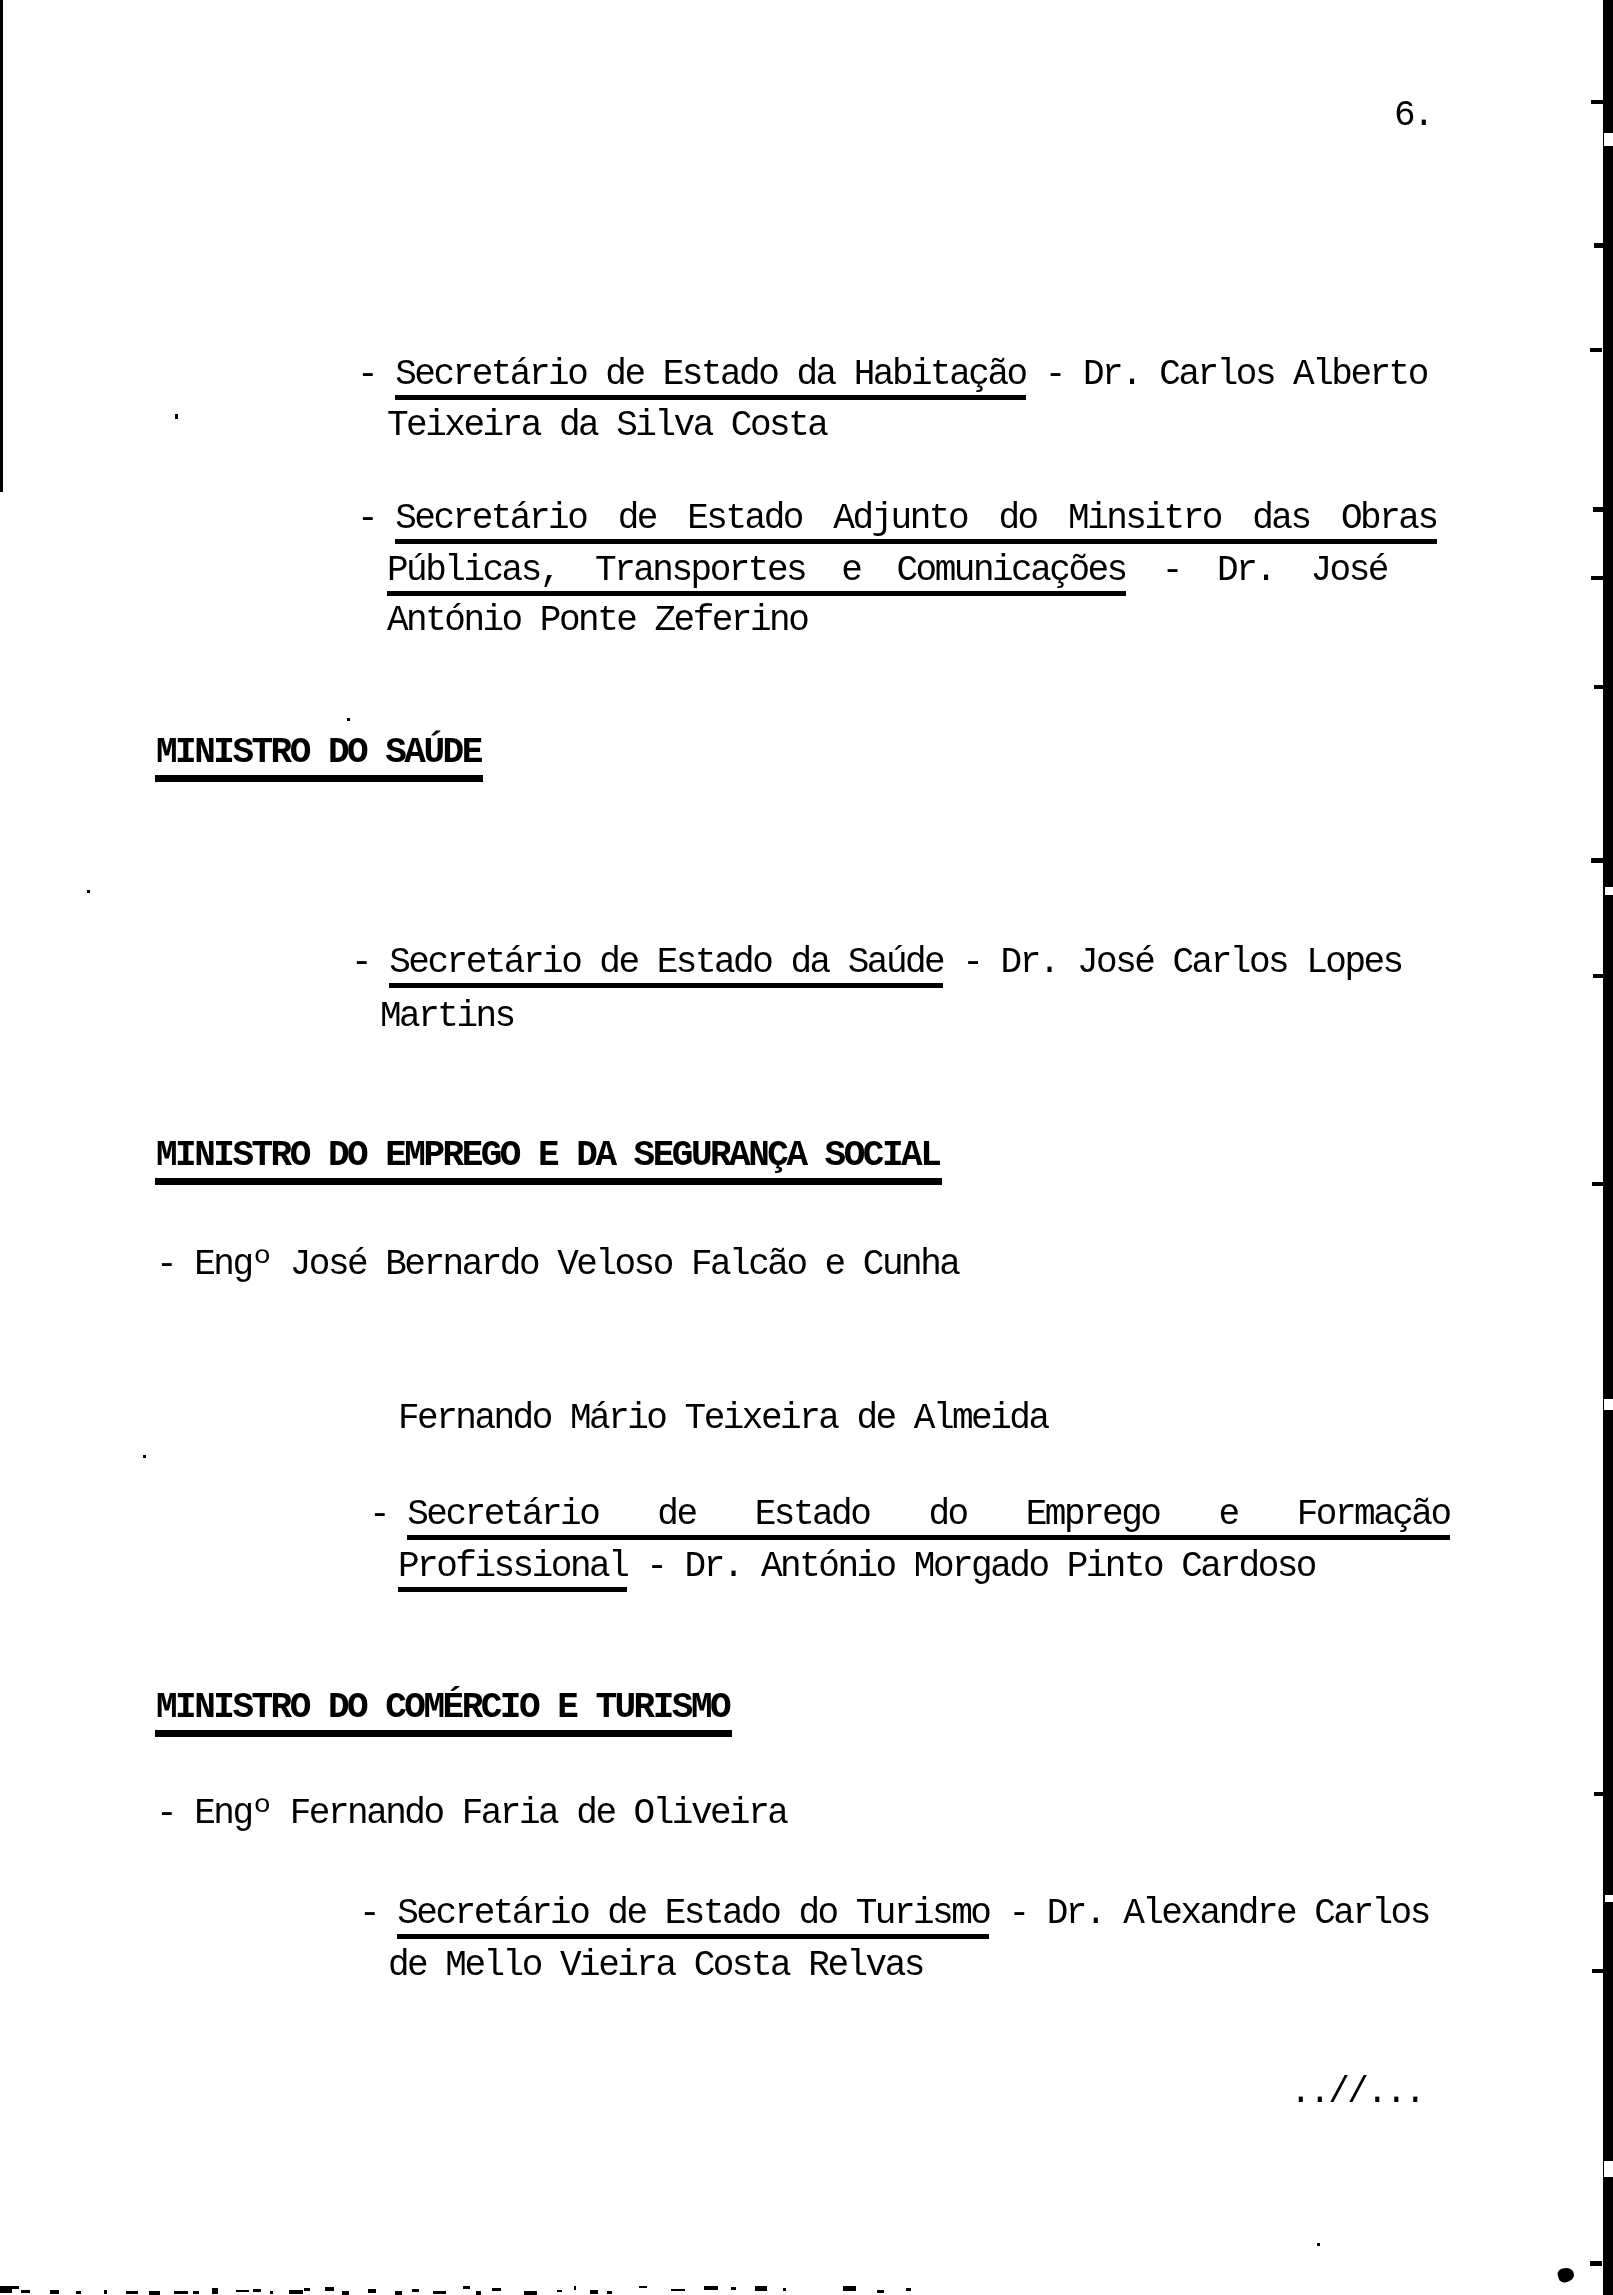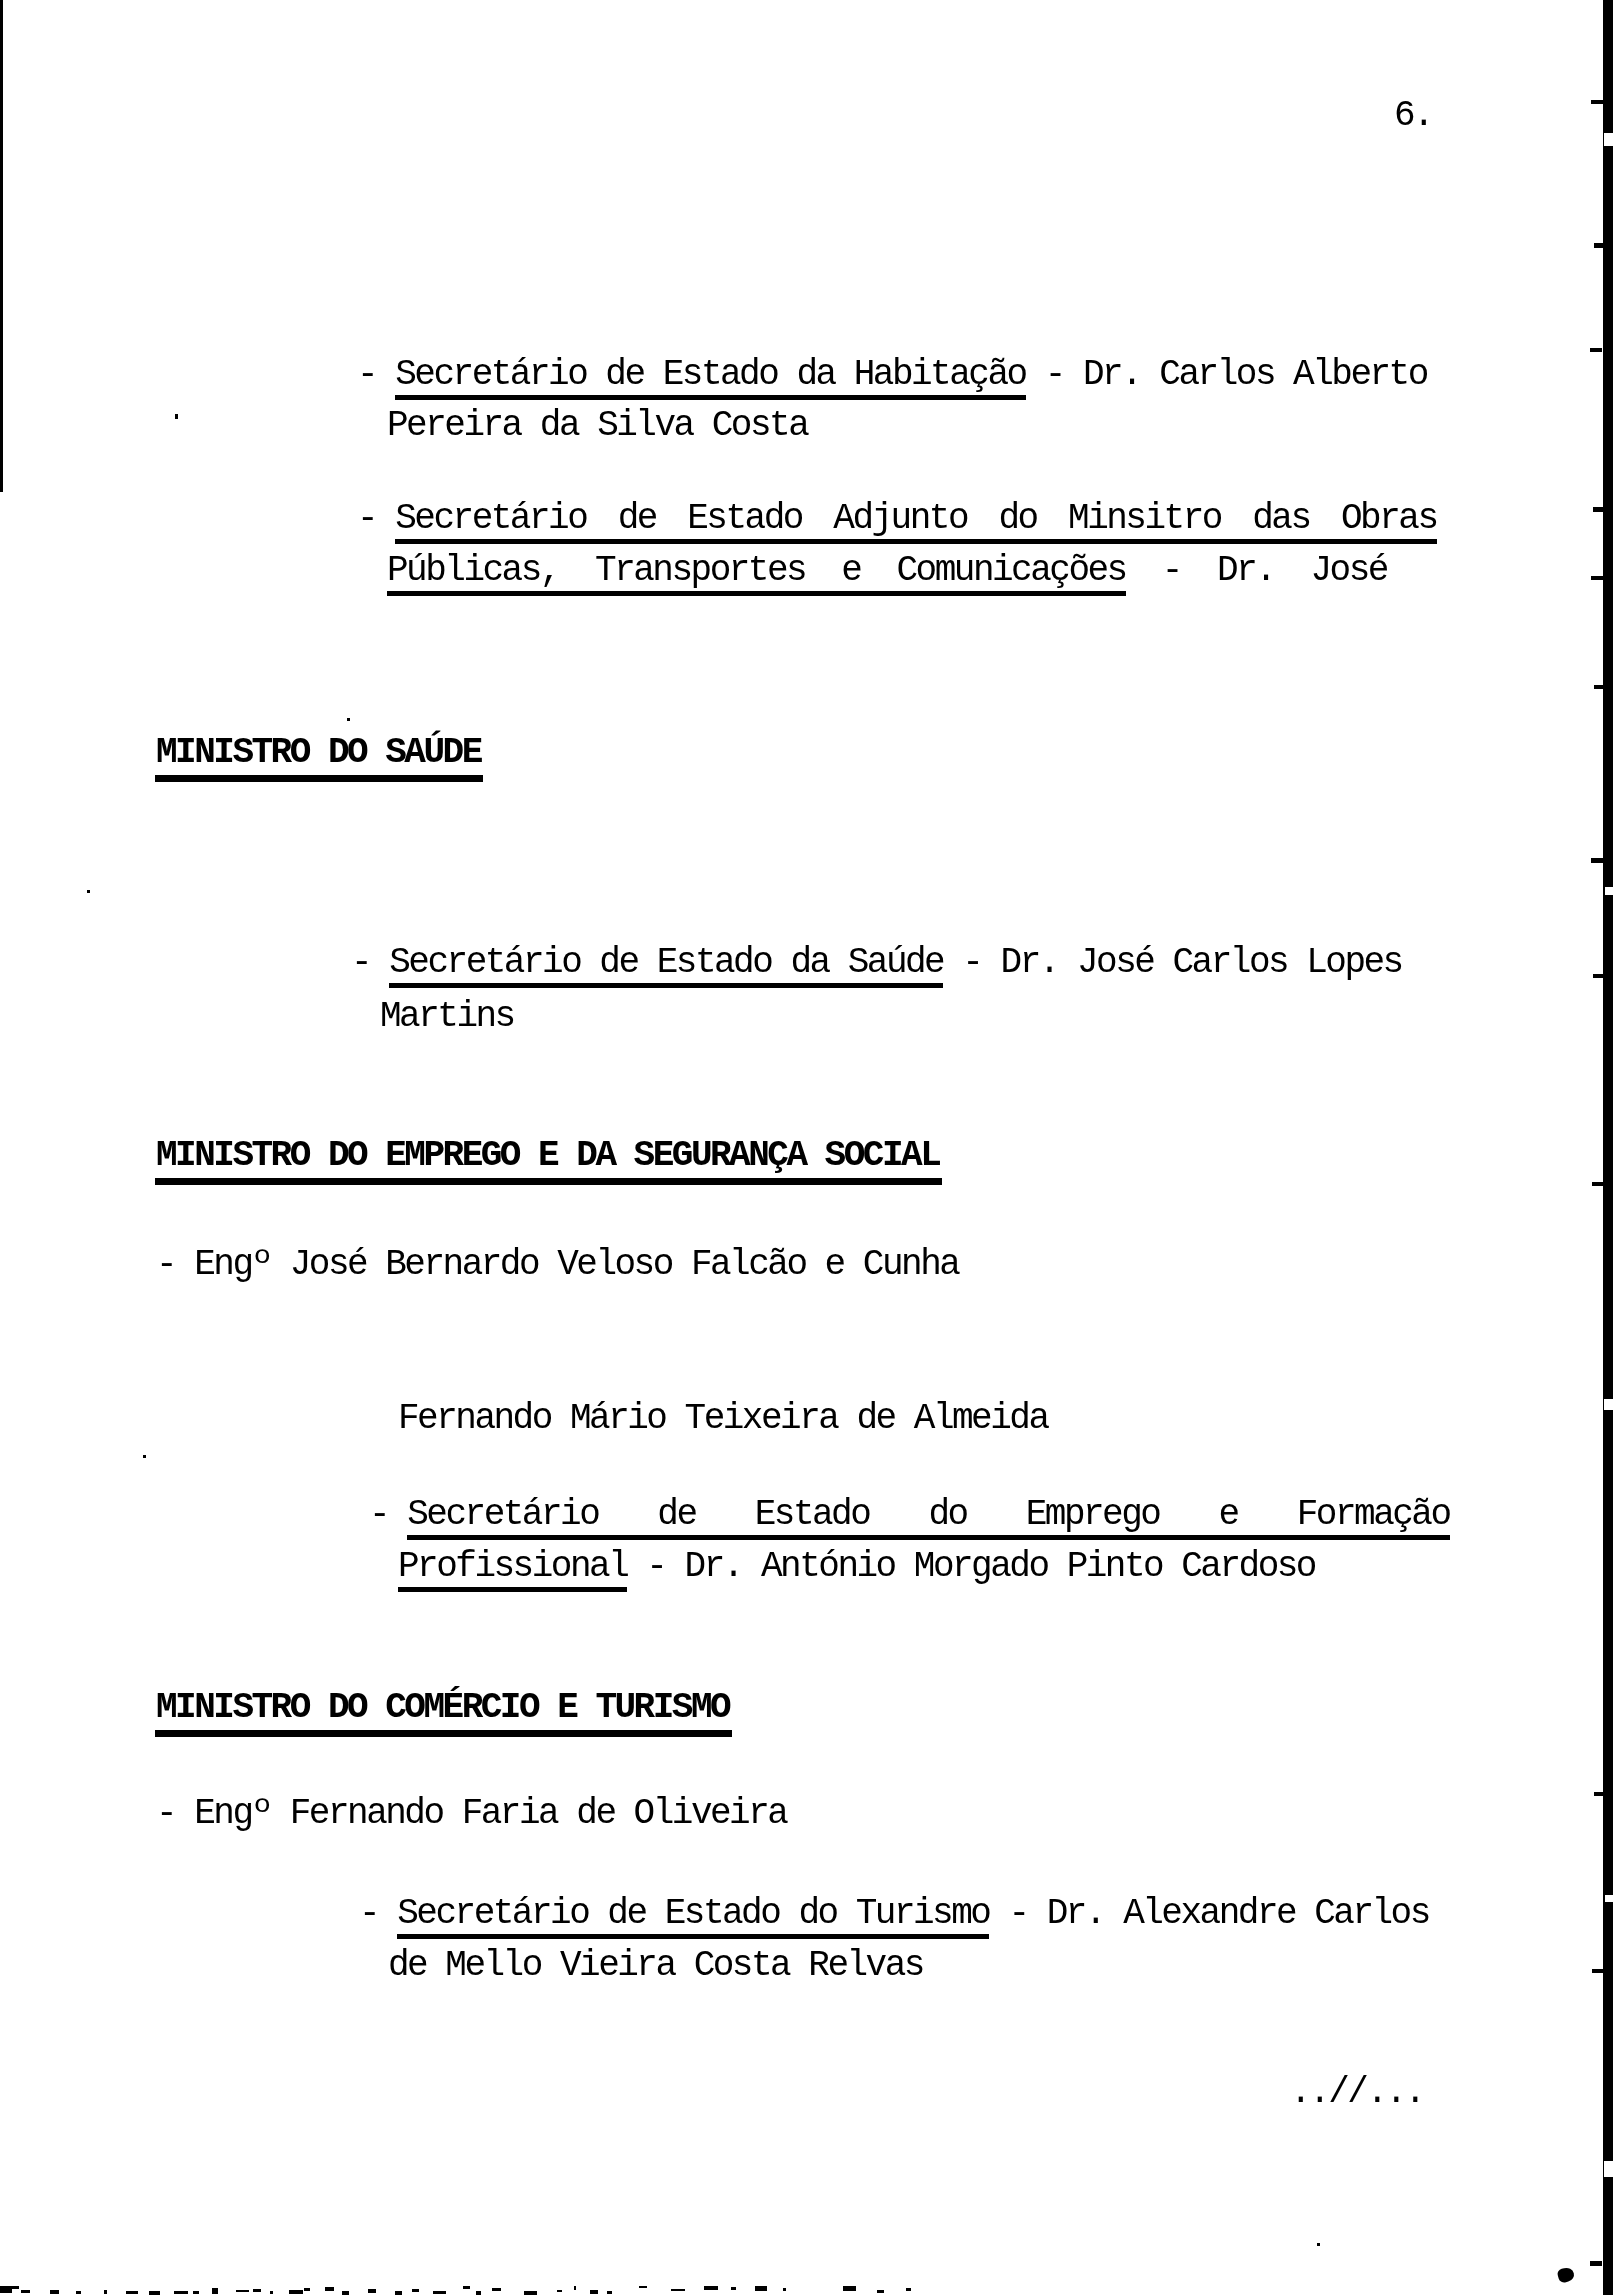--- a/index.html
+++ b/index.html
@@ -27,24 +27,25 @@
   .nz{position:absolute;background:#000;}
 </style>
 </head>
 <body>
 
 <div class="page">
 
   <div class="line" style="left:1394px;top:98px">6.</div>
 
   <div class="line" style="left:357px;top:357px"><span>- </span><span class="u">Secretário de Estado da Habitação</span><span> - Dr. Carlos Alberto</span></div>
-  <div class="line" style="left:387px;top:408px">Pereira da Silva Costa</div>
+  <div class="line" style="left:387px;top:408px">Teixeira da Silva Costa</div>
 
   <div class="line" style="left:357px;top:501px"><span>- </span><span class="u ws15">Secretário de Estado Adjunto do Minsitro das Obras</span></div>
   <div class="line" style="left:387px;top:553px"><span class="u ws21">Públicas, Transportes e Comunicações</span><span class="ws21"> - Dr. José</span></div>
+  <div class="line" style="left:387px;top:603px">António Ponte Zeferino</div>
 
   <div class="line hd" style="left:156px;top:735px"><span class="hd-u">MINISTRO DO SAÚDE</span></div>
   <div class="line" style="left:351px;top:945px"><span>- </span><span class="u">Secretário de Estado da Saúde</span><span> - Dr. José Carlos Lopes</span></div>
   <div class="line" style="left:380px;top:999px">Martins</div>
 
   <div class="line hd" style="left:156px;top:1138px"><span class="hd-u">MINISTRO DO EMPREGO E DA SEGURANÇA SOCIAL</span></div>
   <div class="line" style="left:156px;top:1247px">- Engº José Bernardo Veloso Falcão e Cunha</div>
   <div class="line" style="left:398px;top:1401px">Fernando Mário Teixeira de Almeida</div>
   <div class="line" style="left:369px;top:1497px"><span>- </span><span class="u ws49">Secretário de Estado do Emprego e Formação</span></div>
   <div class="line" style="left:398px;top:1549px"><span class="u">Profissional</span><span> - Dr. António Morgado Pinto Cardoso</span></div>

